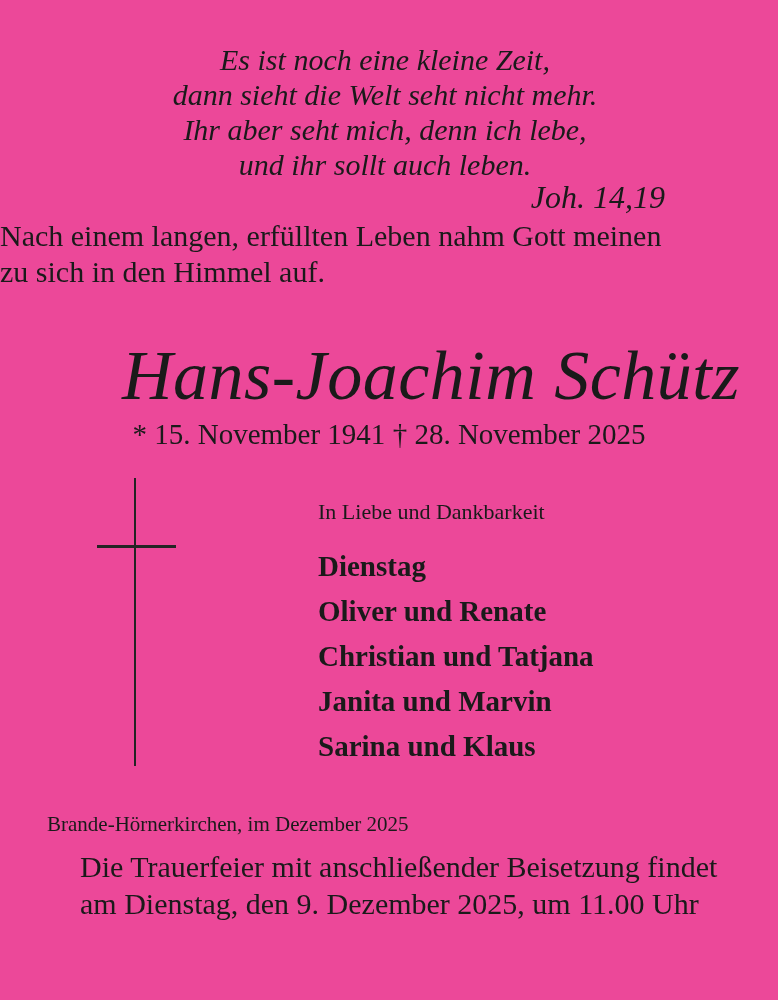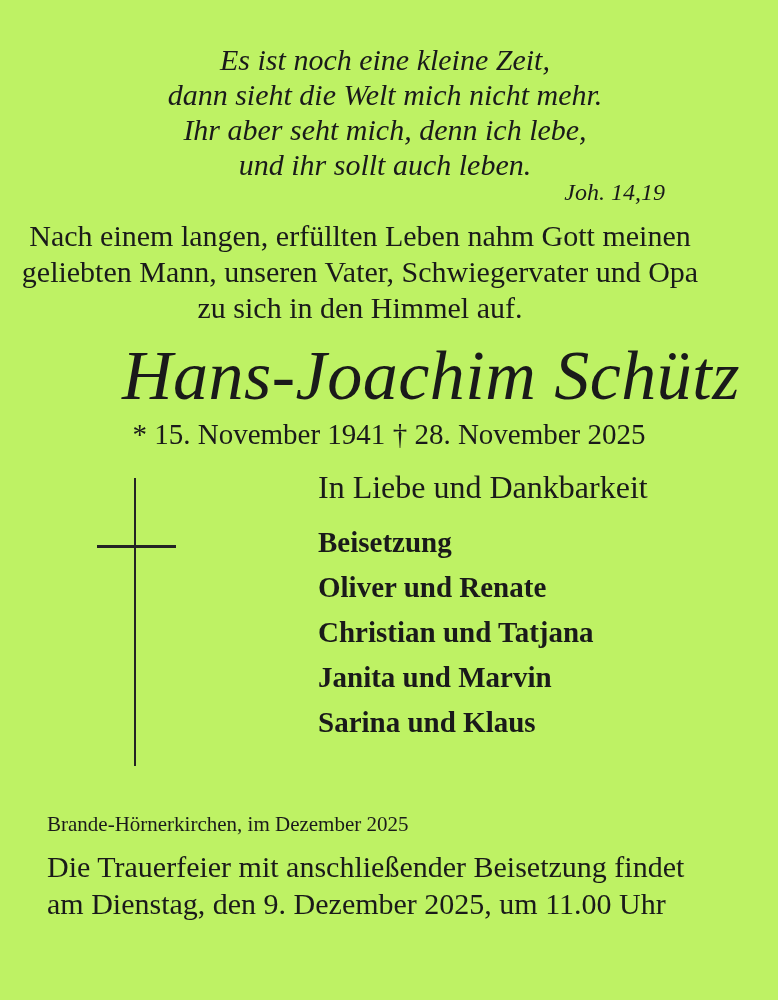--- a/index.html
+++ b/index.html
@@ -1,49 +1,48 @@
 <!DOCTYPE html>
 <html><head>
 <meta charset="utf-8">
 <style>
   html, body { margin: 0; padding: 0; background: #ffffff; }
   .page {
     position: relative;
     width: 778px;
     height: 1000px;
-    background: #bef264;
+    background: #ec4899;
     color: #1a1a1a;
     font-family: "Liberation Serif", "DejaVu Serif", serif;
     overflow: hidden;
   }
 
   
   .quote {
     position: absolute;
     top: 42px; left: 0;
     width: 770px;
     text-align: center;
     font-style: italic;
     font-size: 30px;
     line-height: 35px;
   }
   .quote-source {
     position: absolute;
     top: 179px;
     right: 113px;
     font-style: italic;
-    font-size: 24px;
+    font-size: 32px;
   }
 
   
   .intro {
     position: absolute;
     top: 218px; left: 0;
     width: 720px;
-    text-align: center;
     font-size: 30px;
     line-height: 36px;
   }
 
   
   .name {
     position: absolute;
     top: 338px; left: 0;
     width: 778px;
     margin: 0;
@@ -78,22 +77,23 @@
     width: 79px; height: 3px;
     background: #242424;
   }
 
   
   .condolence {
     position: absolute;
     left: 318px; top: 470px;
   }
   .cond-head {
-    font-size: 32px;
+    font-size: 22px;
     line-height: 35px;
+    margin-top: 24px;
   }
   .mourners {
     list-style: none;
     margin: 15px 0 0 0;
     padding: 0;
     font-weight: bold;
     font-size: 29px;
     line-height: 45px;
   }
 
@@ -104,57 +104,57 @@
     width: 710px;
   }
   .place {
     font-size: 21px;
     line-height: 36px;
   }
   .service {
     margin-top: 7px;
     font-size: 30px;
     line-height: 36.5px;
+    margin-left: 33px;
   }
 </style>
 </head>
 <body>
 
 <div class="page">
 
   <section class="quote">
     <div>Es ist noch eine kleine Zeit,</div>
-    <div>dann sieht die Welt mich nicht mehr.</div>
+    <div>dann sieht die Welt seht nicht mehr.</div>
     <div>Ihr aber seht mich, denn ich lebe,</div>
     <div>und ihr sollt auch leben.</div>
   </section>
   <div class="quote-source">Joh. 14,19</div>
 
   <section class="intro">
     <div>Nach einem langen, erfüllten Leben nahm Gott meinen</div>
-    <div>geliebten Mann, unseren Vater, Schwiegervater und Opa</div>
     <div>zu sich in den Himmel auf.</div>
   </section>
 
   <h1 class="name">Hans-Joachim Schütz</h1>
 
   <div class="dates">
     <span class="birth">* 15. November 1941</span>
     <span class="death">† 28. November 2025</span>
   </div>
 
   <figure class="cross">
     <span class="v"></span>
     <span class="h"></span>
   </figure>
 
   <section class="condolence">
     <div class="cond-head">In Liebe und Dankbarkeit</div>
     <ul class="mourners">
-      <li>Beisetzung</li>
+      <li>Dienstag</li>
       <li>Oliver und Renate</li>
       <li>Christian und Tatjana</li>
       <li>Janita und Marvin</li>
       <li>Sarina und Klaus</li>
     </ul>
   </section>
 
   <section class="footer">
     <div class="place">Brande-Hörnerkirchen, im Dezember 2025</div>
     <div class="service">

